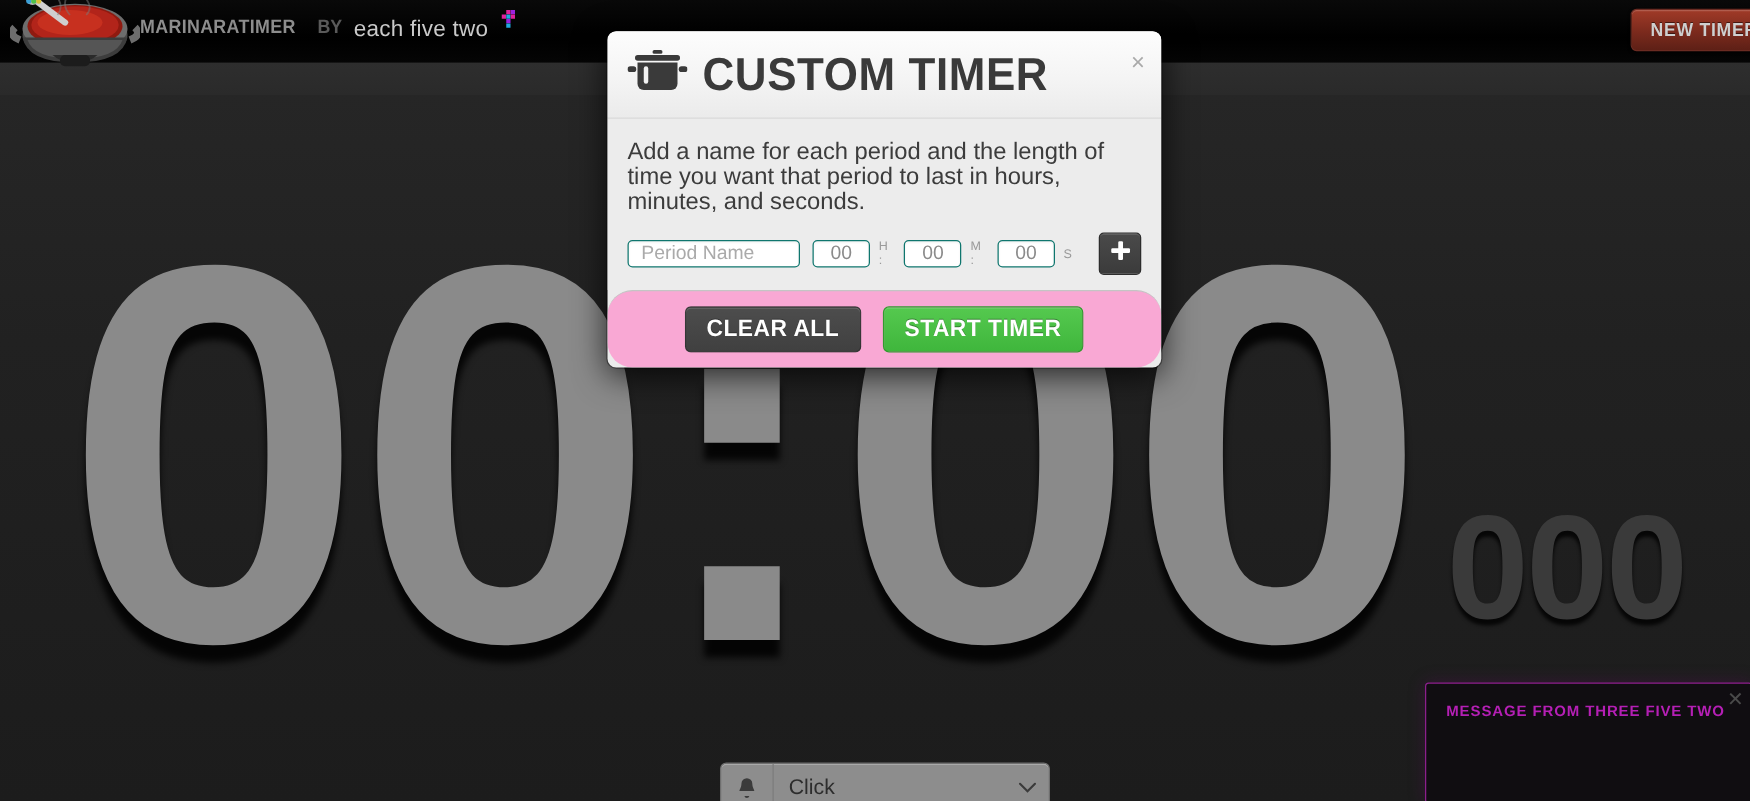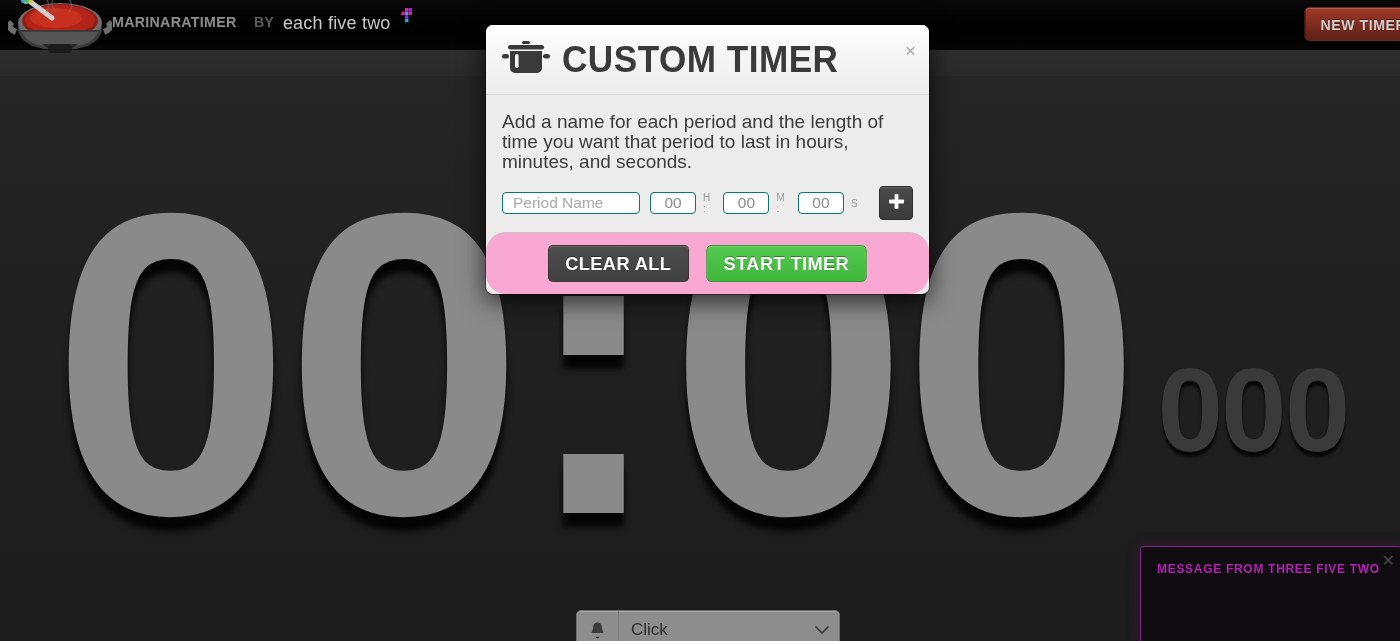--- a/index.html
+++ b/index.html
@@ -96,21 +96,21 @@
     text-shadow: 0 14px 6px rgba(0,0,0,.85);
     padding: 0 4px;
   }
   .ms {
     font-family: "Liberation Sans Narrow", "Liberation Sans", sans-serif;
     font-weight: 700;
     font-size: 118px; line-height: 1;
     color: #3a3a3a;
     text-shadow: 0 5px 3px rgba(0,0,0,.8);
     align-self: flex-end;
-    margin-left: 22px; margin-bottom: 81px;
+    margin-left: 22px; margin-bottom: 37px;
     letter-spacing: -2px;
   }
 
   
   .sound-wrap {
     position: absolute; left: 576px; top: 610px;
     width: 264px; height: 40px;
     z-index: 6;
     border-radius: 5px;
     background: #8d8d8d;

